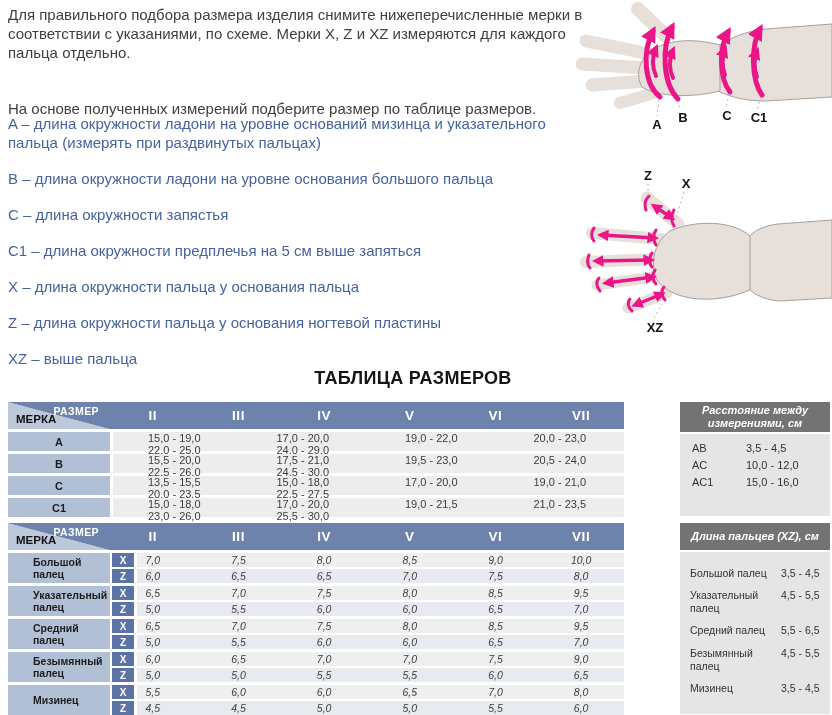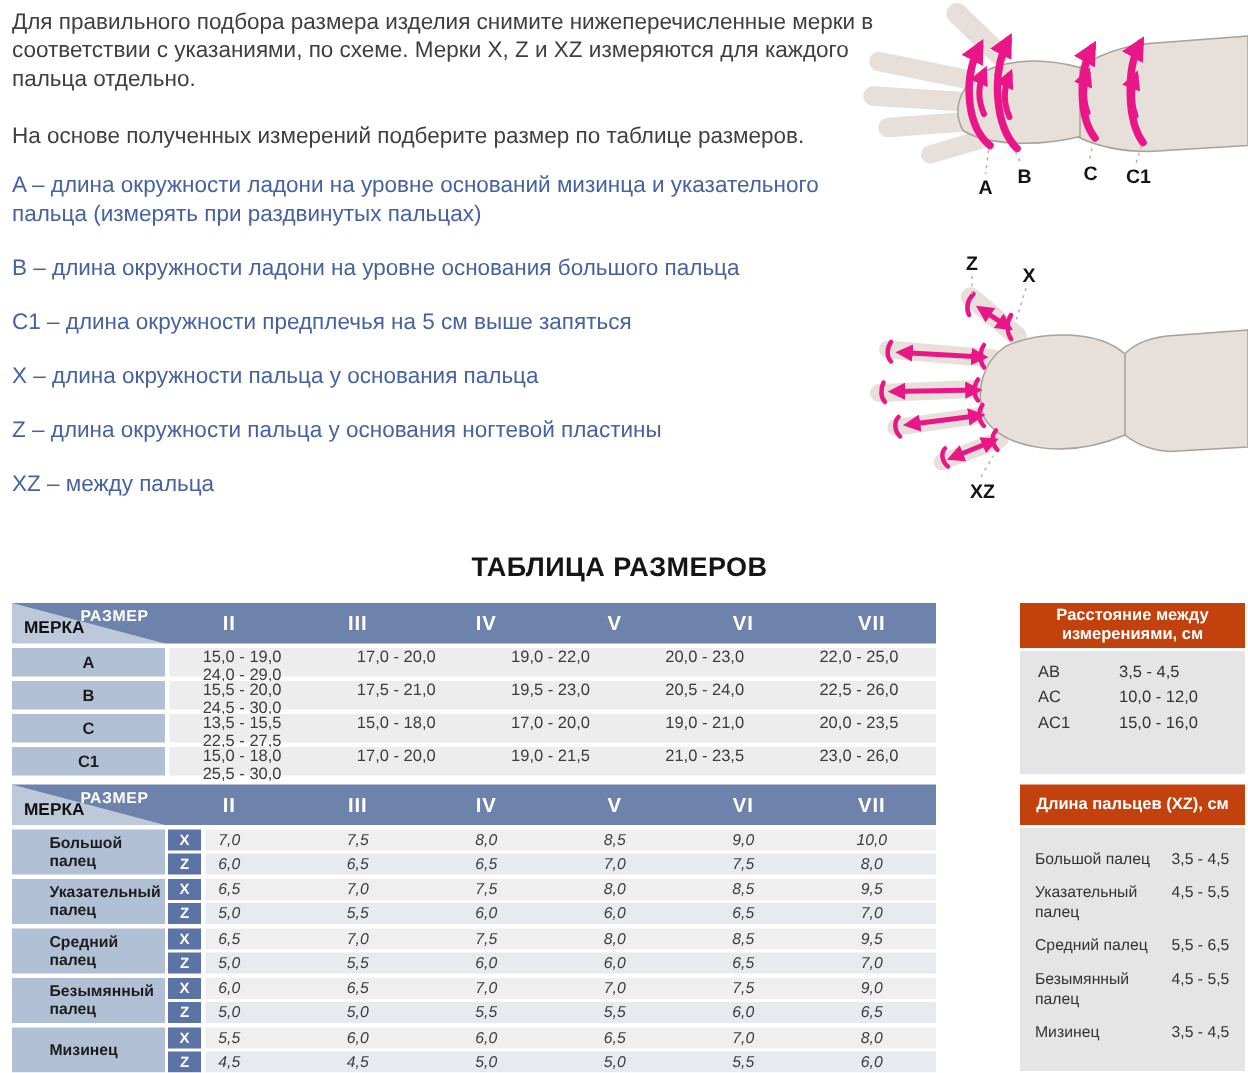--- a/index.html
+++ b/index.html
@@ -2,21 +2,21 @@
 <html><head>
 <meta charset="utf-8">
 <style>
   html,body{margin:0;padding:0;}
   body{
     width:832px;height:715px;position:relative;background:#ffffff;
     font-family:"Liberation Sans",sans-serif;overflow:hidden;color:#3f3f3f;
   }
   .intro{position:absolute;left:8px;top:5px;width:578px;font-size:15px;line-height:19px;color:#3f3f3f;}
   .intro p{margin:0;}
-  .intro p + p{margin-top:19px;}
+  .intro p + p{margin-top:37px;}
 
   .measure-list{position:absolute;left:8px;top:114px;width:578px;font-size:15px;line-height:19px;color:#46639e;}
   .measure-item{margin:0 0 17px 0;}
 
   .hand1{position:absolute;left:570px;top:0;width:262px;height:135px;}
   .hand2{position:absolute;left:570px;top:160px;width:262px;height:178px;}
 
   .title{position:absolute;left:24px;top:368px;width:778px;text-align:center;
     font-size:18px;font-weight:bold;color:#151515;letter-spacing:0.3px;}
 
@@ -27,42 +27,42 @@
   .corner{position:relative;width:102px;background:linear-gradient(to bottom left,#6e83ac 49.5%,#bdc8da 50.5%);}
   .corner-size{position:absolute;top:3px;right:11px;font-size:10.5px;font-weight:bold;color:#fff;letter-spacing:0.4px;}
   .corner-measure{position:absolute;left:8px;bottom:4px;font-size:11.5px;font-weight:bold;color:#111;}
   .t-sizes{flex:1;background:#6e83ac;display:grid;grid-template-columns:repeat(6,1fr);}
   .size-col{display:flex;align-items:center;justify-content:center;color:#fff;font-weight:bold;font-size:13.5px;letter-spacing:0.6px;}
 
   .t1-row{position:relative;height:19px;margin-top:3px;}
   .t1-label{position:absolute;left:0;top:0;bottom:0;width:102px;background:#b2c0d5;
     font-size:11px;font-weight:bold;color:#1c1c1c;display:flex;align-items:center;justify-content:center;}
   .t1-bg{position:absolute;left:105px;right:0;top:0;bottom:0;background:#ededed;}
-  .t1-grid{position:absolute;left:102px;right:0;top:0;bottom:0;display:grid;grid-template-columns:repeat(5,1fr);}
+  .t1-grid{position:absolute;left:102px;right:0;top:0;bottom:0;display:grid;grid-template-columns:repeat(4,1fr);}
   .t1-cell{display:flex;align-items:center;justify-content:center;font-size:11px;color:#3c3c3c;}
 
   .t2-group{position:relative;height:30px;margin-top:3px;}
   .t2-label{position:absolute;left:0;top:0;bottom:0;width:102px;background:#b2c0d5;display:flex;align-items:center;
     padding-left:25px;box-sizing:border-box;font-size:10.5px;font-weight:bold;color:#1c1c1c;line-height:12px;}
   .t2-sub{position:absolute;left:102px;right:0;height:14px;}
   .t2-x{top:0;}
   .t2-z{top:16px;}
   .xz-tag{position:absolute;left:2px;top:0;bottom:0;width:22px;background:#5b73a5;color:#fff;
     font-size:10px;font-weight:bold;display:flex;align-items:center;justify-content:center;}
   .t2-data{position:absolute;left:27px;right:0;top:0;bottom:0;font-style:italic;}
   .t2-x .t2-data{background:#efefef;}
   .t2-z .t2-data{background:#e7eaee;}
   .t2-grid{position:absolute;left:-27px;right:0;top:0;bottom:0;display:grid;grid-template-columns:repeat(6,1fr);}
   .t2-cell{display:flex;align-items:center;justify-content:center;font-size:10.5px;color:#3c3c3c;}
 
   .side-table{position:absolute;left:680px;width:150px;}
   #side1{top:402px;height:114px;}
   #side2{top:523px;height:191px;}
-  .side-header{background:#c2410c;color:#fff;font-weight:bold;text-align:center;display:flex;align-items:center;
-    justify-content:center;padding:2px 0;box-sizing:border-box;font-size:11px;line-height:13px;}
+  .side-header{background:#737373;color:#fff;font-weight:bold;text-align:center;display:flex;align-items:center;
+    justify-content:center;padding:2px 0;box-sizing:border-box;font-size:11px;line-height:13px;font-style:italic;}
   #side1 .side-header{height:30px;}
   #side2 .side-header{height:27px;}
   .side-body{position:absolute;left:0;right:0;bottom:0;background:#e5e5e5;box-sizing:border-box;}
   #side1 .side-body{top:32px;padding:6px 0 0 12px;}
   #side2 .side-body{top:29px;display:flex;flex-direction:column;justify-content:space-evenly;padding:6px 0 10px 10px;}
   .side-row{display:flex;font-size:11px;color:#333;line-height:17px;}
   #side2 .side-row{font-size:10.5px;line-height:13px;}
   .side-row .lbl{flex:1;}
   #side1 .side-row .val{width:84px;}
   #side2 .side-row .val{width:49px;}
@@ -71,24 +71,25 @@
 <body>
 
 <div class="intro">
   <p>Для правильного подбора размера изделия снимите нижеперечисленные мерки в соответствии с указаниями, по схеме. Мерки X, Z и XZ измеряются для каждого пальца отдельно.</p>
   <p>На основе полученных измерений подберите размер по таблице размеров.</p>
 </div>
 
 <div class="measure-list" id="measure-list">
     <p class="measure-item">A – длина окружности ладони на уровне оснований мизинца и указательного пальца (измерять при раздвинутых пальцах)</p>
     <p class="measure-item">B – длина окружности ладони на уровне основания большого пальца</p>
+    <p class="measure-item">C – длина окружности запястья</p>
     <p class="measure-item">C1 – длина окружности предплечья на 5 см выше запяться</p>
     <p class="measure-item">X – длина окружности пальца у основания пальца</p>
     <p class="measure-item">Z – длина окружности пальца у основания ногтевой пластины</p>
-    <p class="measure-item">XZ – между пальца</p>
+    <p class="measure-item">XZ – выше пальца</p>
   </div>
 
 <svg class="hand1" viewBox="0 0 262 135" xmlns="http://www.w3.org/2000/svg">
   <defs>
     <marker id="arrP" viewBox="0 0 10 10" refX="6.5" refY="5" markerWidth="3.2" markerHeight="3.2" orient="auto-start-reverse">
       <path d="M0,0 L10,5 L0,10 Z" fill="#ea1687"></path>
     </marker>
   </defs>
   <g>
     <g stroke="#e6dfda" stroke-linecap="round">

